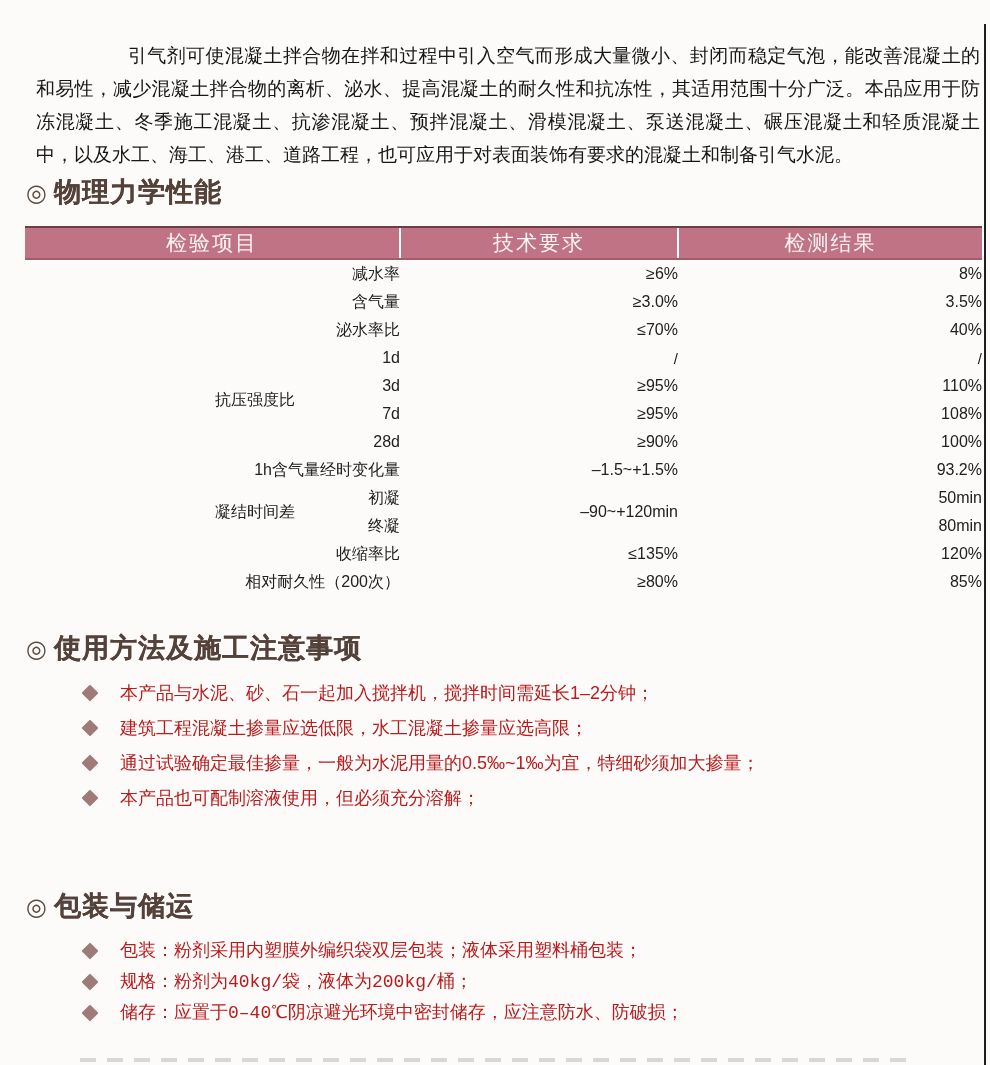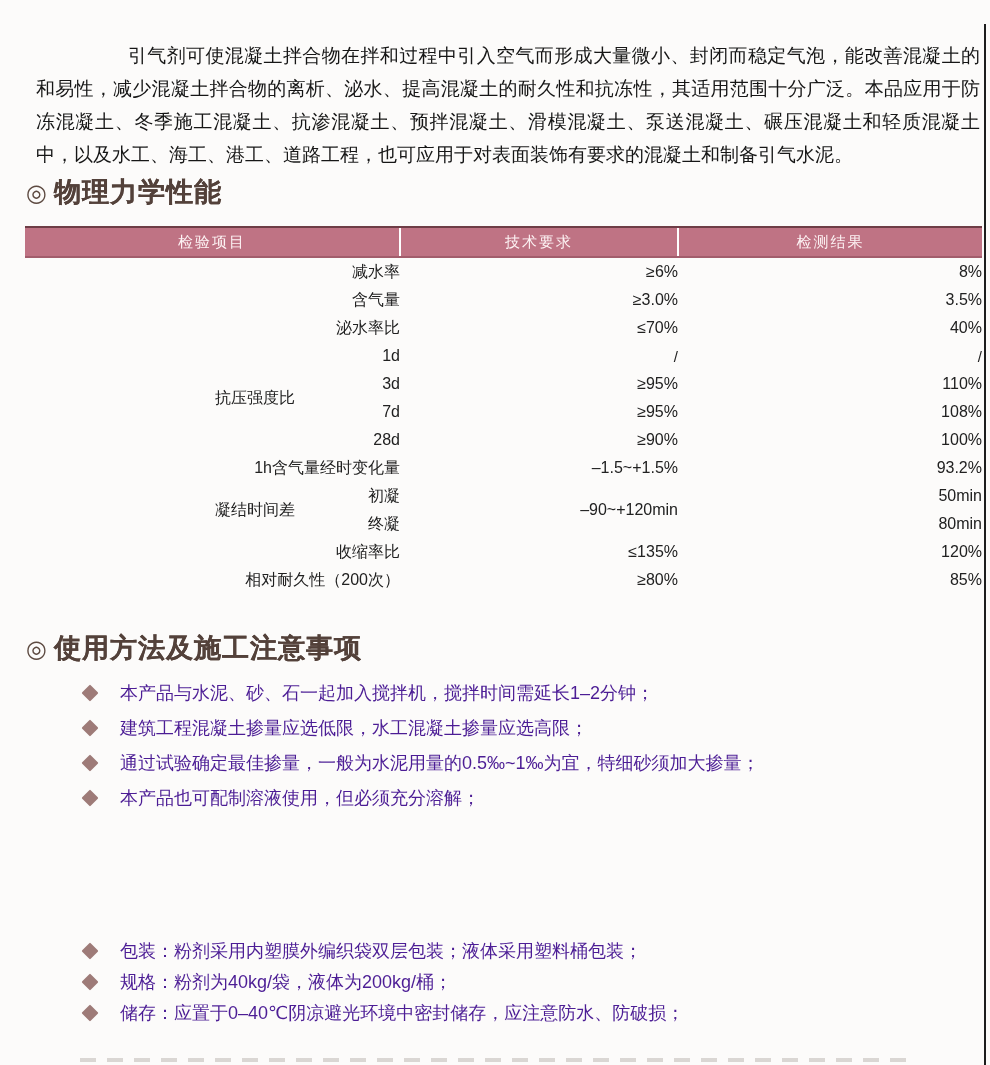--- a/index.html
+++ b/index.html
@@ -48,21 +48,21 @@
     width:957px;
     border-collapse:collapse;
     table-layout:fixed;
     font-size:16px;color:#212121;
   }
   .spec-table th{
     height:26px;
     background:#bf7384;
     color:#fdf3f4;
     font-weight:400;
-    font-size:15px;
+    font-size:21px;
     text-align:center;
     border-top:2px solid #6e3d46;
     border-bottom:2px solid #a25d6c;
     border-left:2px solid #fff;
     letter-spacing:2px;
   }
   .spec-table th:first-child{border-left:none;}
   .spec-table td{
     height:28px;
     text-align:right;
@@ -70,24 +70,24 @@
     padding:0;
   }
   .spec-table td.item-wide{padding-left:90px;}
   .spec-table td.slash{font-size:15px;}
   
   .bullets{position:absolute;left:82px;right:20px;list-style:none;margin:0;padding:0;}
   .bullets-usage{top:676px;}
   .bullets-usage li{line-height:35px;}
   .bullets-usage li.two-line{line-height:27px;padding-top:5px;}
   .bullets-packaging{top:936px;}
-  .bullets-packaging li{line-height:31px;}
+  .bullets-packaging li{line-height:31px;font-family:Liberation Mono, monospace;}
   .bullets li{
     display:flex;align-items:flex-start;
-    font-size:18px;color:#4c1d95;
+    font-size:18px;color:#b91c1c;
   }
   .diamond{
     flex:0 0 12px;width:12px;height:12px;
     background:#9e7b78;
     transform:rotate(45deg);
     margin:11px 24px 0 2px;
     border-radius:1px;
   }
   .bullets-packaging .diamond{margin-top:9px;}
   .two-line .diamond{margin-top:8px;}
@@ -209,20 +209,23 @@
     <li>
       <span class="diamond"></span>
       <span class="li-text">通过试验确定最佳掺量，一般为水泥用量的0.5‰~1‰为宜，特细砂须加大掺量；</span>
     </li>
     <li>
       <span class="diamond"></span>
       <span class="li-text">本产品也可配制溶液使用，但必须充分溶解；</span>
     </li>
   </ul>
 
+  <div class="sec-heading h-packaging">
+    <span class="marker">◎</span><span>包装与储运</span>
+  </div>
 
   <ul class="bullets bullets-packaging">
     <li>
       <span class="diamond"></span>
       <span class="li-text">包装：粉剂采用内塑膜外编织袋双层包装；液体采用塑料桶包装；</span>
     </li>
     <li>
       <span class="diamond"></span>
       <span class="li-text">规格：粉剂为40kg/袋，液体为200kg/桶；</span>
     </li>

